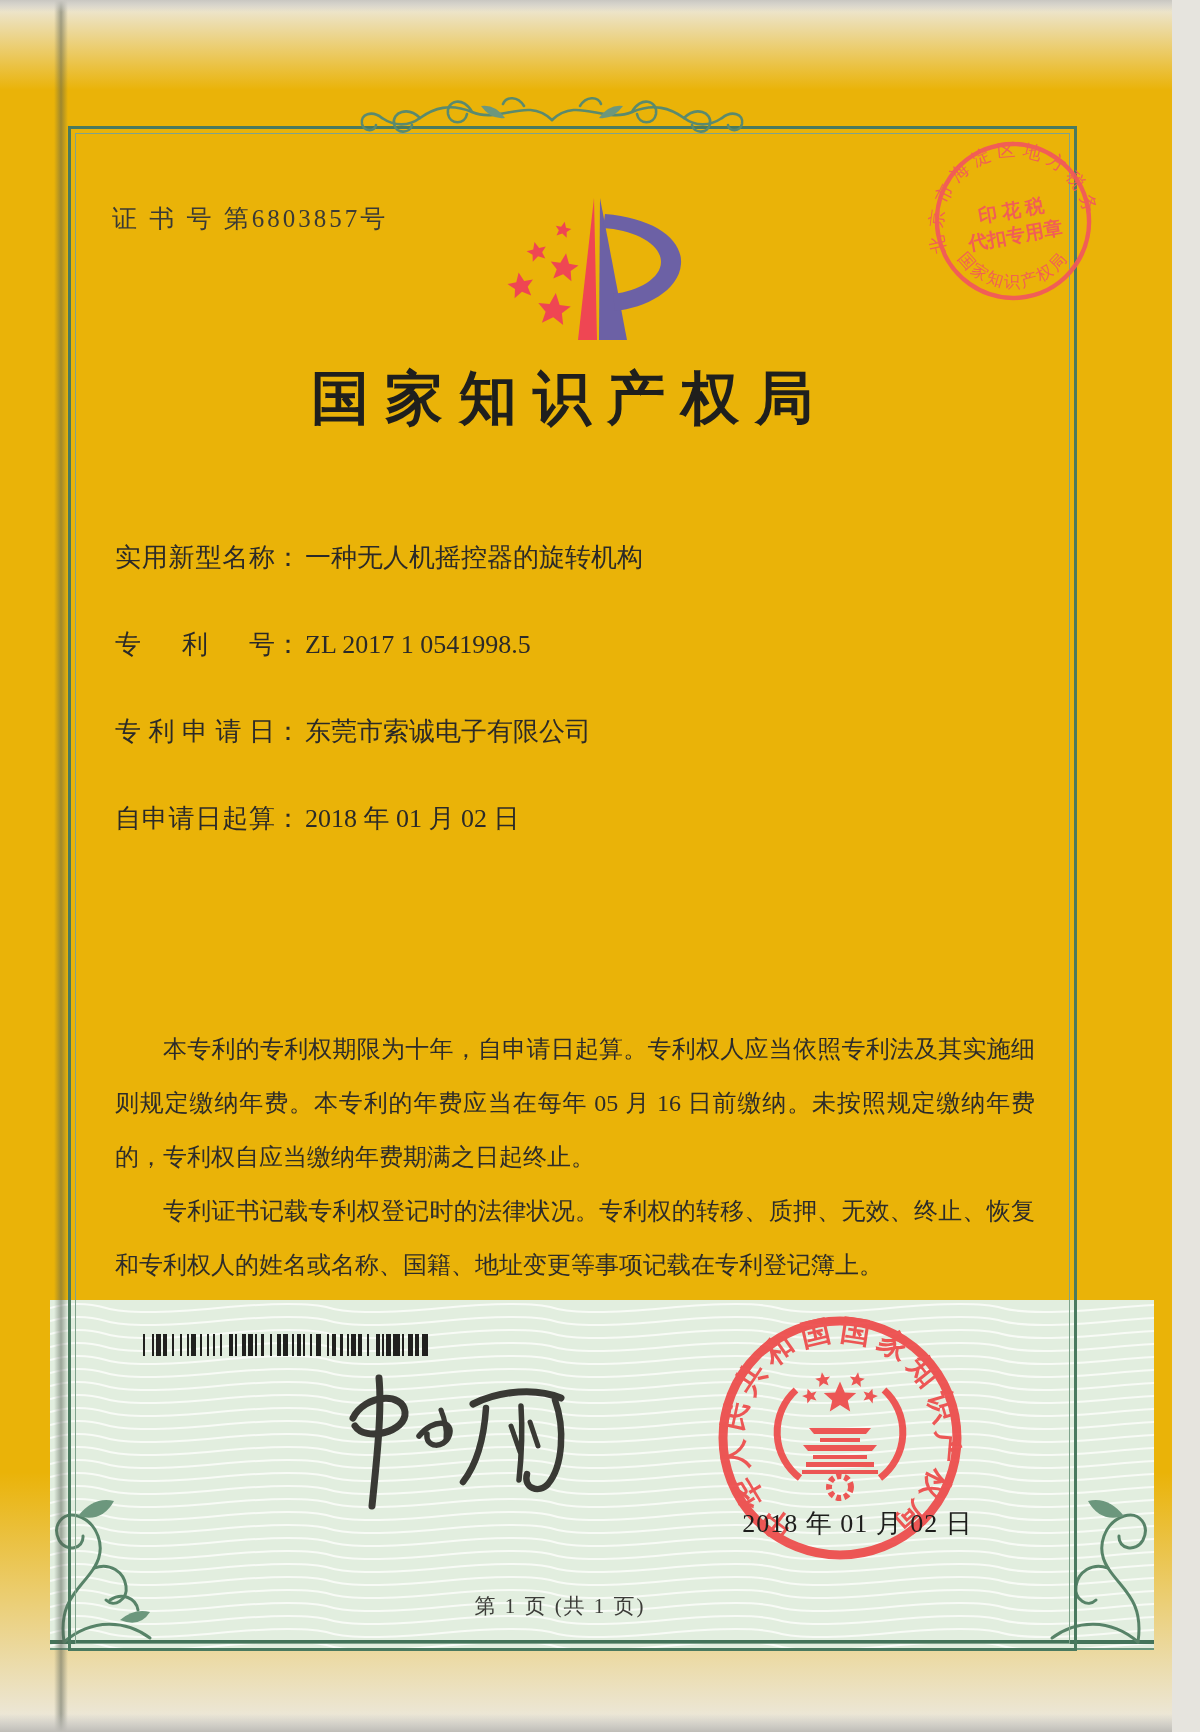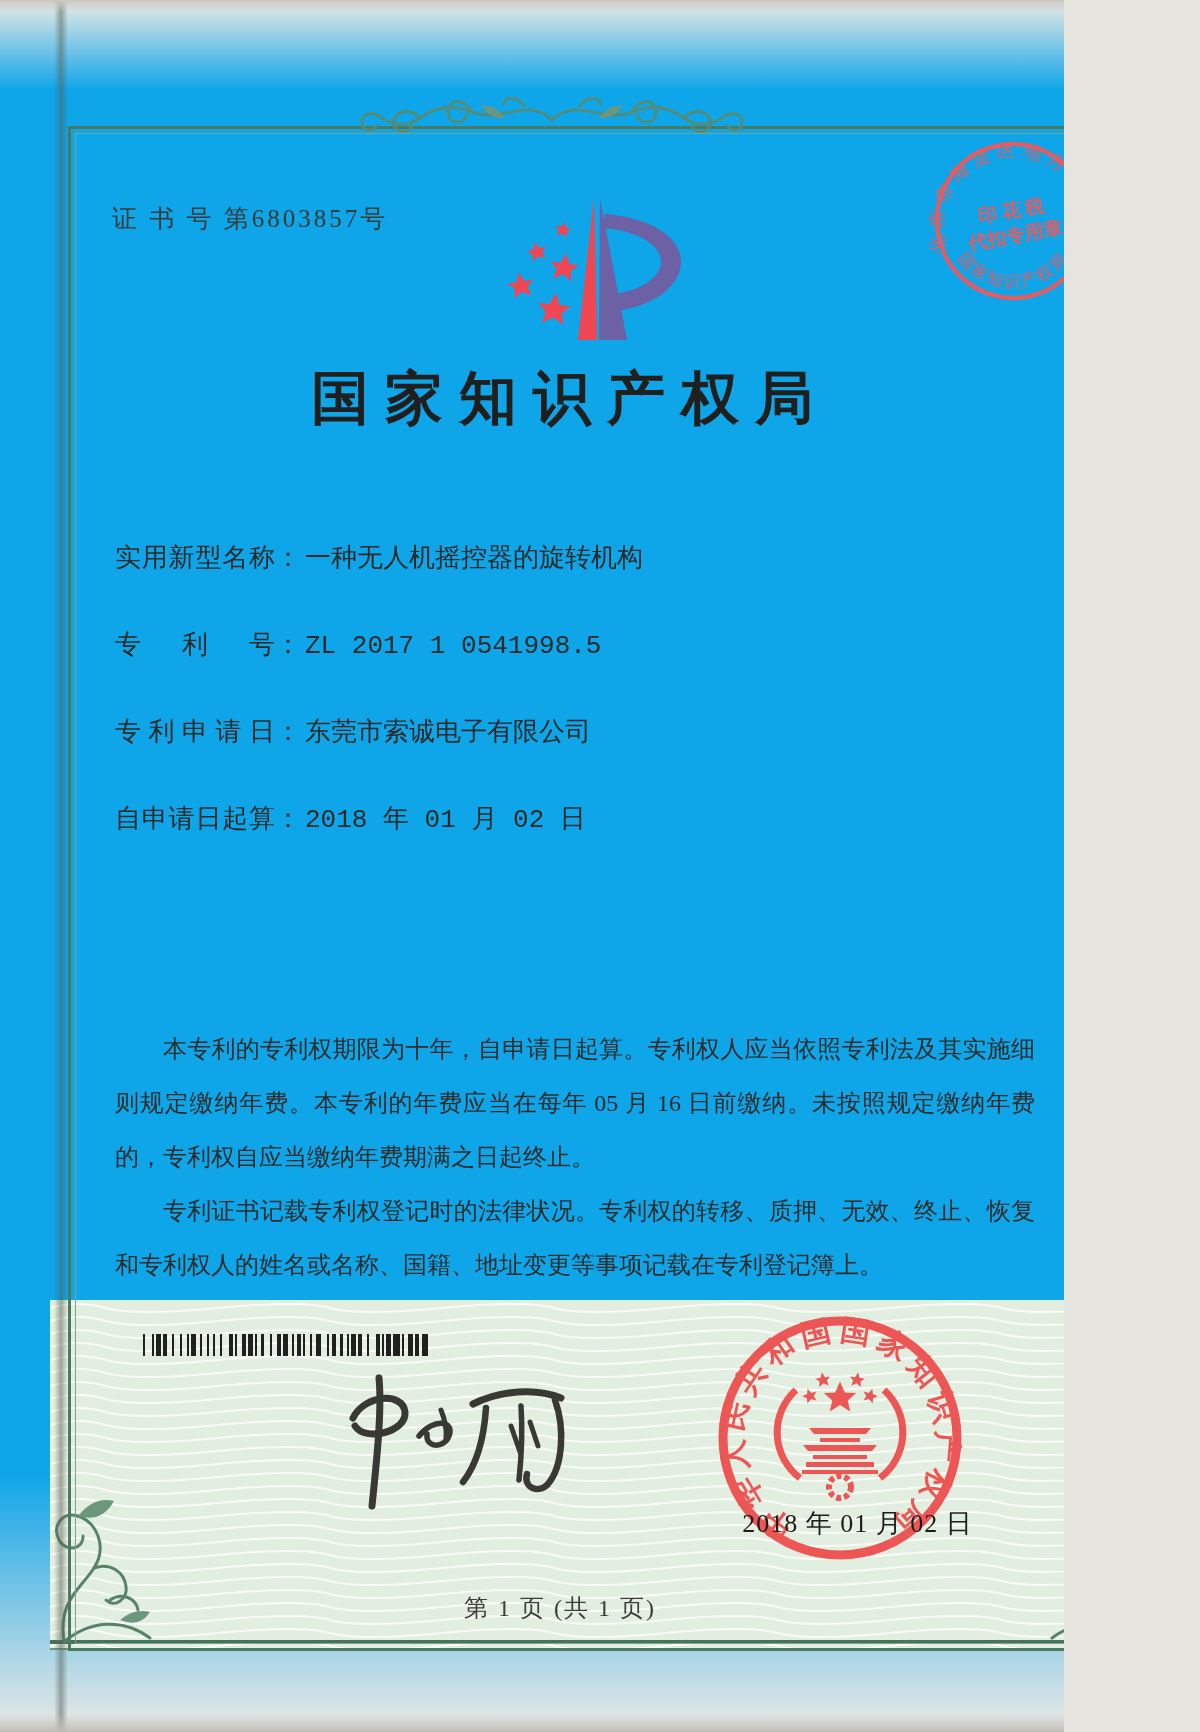--- a/index.html
+++ b/index.html
@@ -1,46 +1,46 @@
 <!DOCTYPE html>
 <html><head>
 <meta charset="utf-8">
 <style>
   html,body{margin:0;padding:0;}
   body{background:#e6e4de;font-family:"Liberation Serif","DejaVu Serif",serif;}
-  .page{position:relative;width:1064px;height:1732px;overflow:hidden;background:#0ea5e9;}
+  .page{position:relative;width:1172px;height:1732px;overflow:hidden;background:#eab308;}
   .abs{position:absolute;}
   
   .scan-top{left:0;top:0;width:1200px;height:12px;background:linear-gradient(#c9c7c1,rgba(201,199,193,0));}
   .scan-bottom{left:0;top:1714px;width:1200px;height:18px;background:linear-gradient(rgba(203,201,195,0),#bfbdb7);}
   .scan-right{left:1186px;top:0;width:14px;height:1732px;background:linear-gradient(90deg,rgba(214,212,206,0),#d6d4ce);}
   .fold-line{left:54px;top:0;width:14px;height:1732px;
     background:linear-gradient(90deg,rgba(96,102,92,0),rgba(84,92,82,.5) 50%,rgba(96,102,92,0));}
   .paper-tint{left:0;top:0;width:1200px;height:1732px;
     background:linear-gradient(#edebe5,rgba(245,244,239,0) 90px),linear-gradient(rgba(244,243,238,0) 85%,#eceae4);}
   
   .frame{left:68px;top:126px;width:1003px;height:1519px;border:3px solid #4a7a5f;}
   .frame-inner{position:absolute;left:4px;top:4px;right:4px;bottom:4px;border:1px solid #7fa38c;}
   
   .cert-no{left:112px;top:202px;font-size:25px;letter-spacing:3px;color:#3a3a36;}
   .title{left:0;top:360px;width:1140px;text-align:center;font-size:58px;font-weight:bold;
     letter-spacing:16px;color:#1f1f1d;}
   .fields{left:115px;top:540px;width:930px;color:#2b2a28;}
-  .field{height:87px;font-size:26px;white-space:nowrap;font-family:Liberation Mono, monospace;}
+  .field{height:87px;font-size:26px;white-space:nowrap;}
   .field-label{display:inline-block;width:160px;text-align:justify;text-align-last:justify;}
   .field-colon{display:inline-block;margin-right:4px;}
   .paragraphs{left:115px;top:1022px;width:920px;font-size:24px;line-height:54px;
     text-align:justify;color:#2d2c2a;}
   .paragraphs p{margin:0;text-indent:2em;}
   
   .bureau{left:145px;top:1424px;font-family:"Liberation Sans","DejaVu Sans",sans-serif;
     font-size:29px;letter-spacing:5px;color:#2e2e2c;line-height:49px;}
   .seal-date{left:735px;top:1506px;width:245px;text-align:center;font-size:26px;
     letter-spacing:1px;color:#1d1d1b;}
-  .page-footer{left:410px;top:1592px;width:300px;text-align:center;font-size:24px;
+  .page-footer{left:410px;top:1592px;width:300px;text-align:center;font-size:21px;
     letter-spacing:2px;color:#3c3c38;}
   [data-name="barcode"]{left:143px;top:1334px;width:306px;height:22px;font-size:0;white-space:nowrap;overflow:hidden;}
   [data-name="barcode"] i{display:inline-block;height:100%;}
 </style>
 </head>
 <body>
 
 <div class="page" data-name="certificate-page">
 
   <div class="abs paper-tint" data-name="paper-background"></div>

